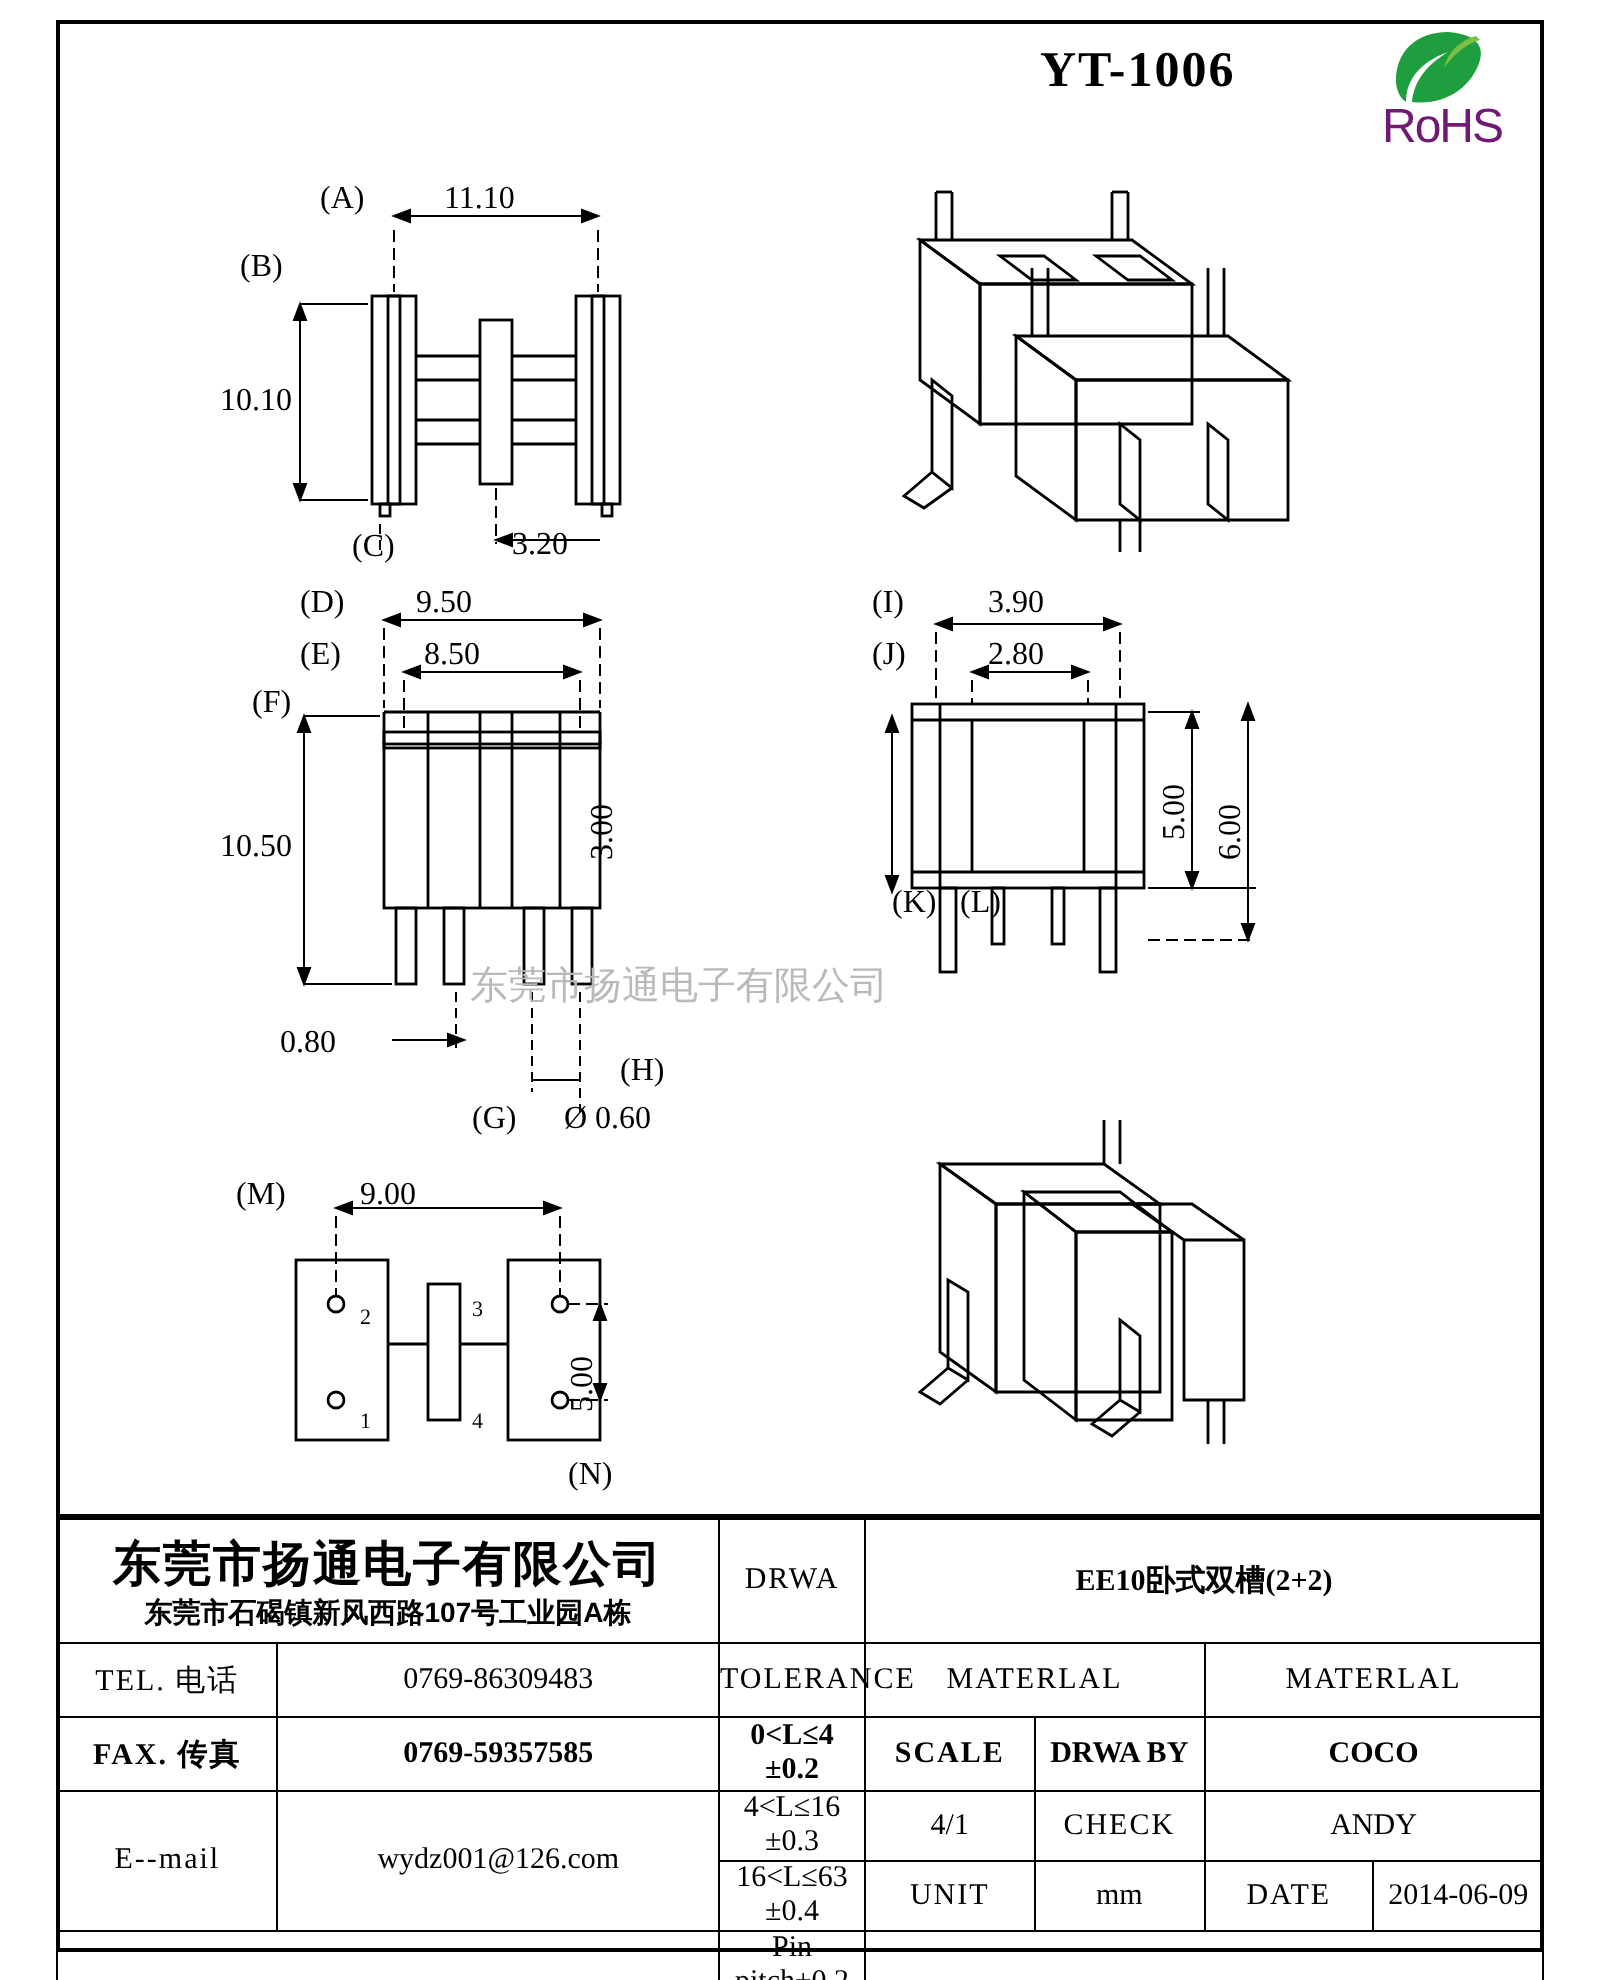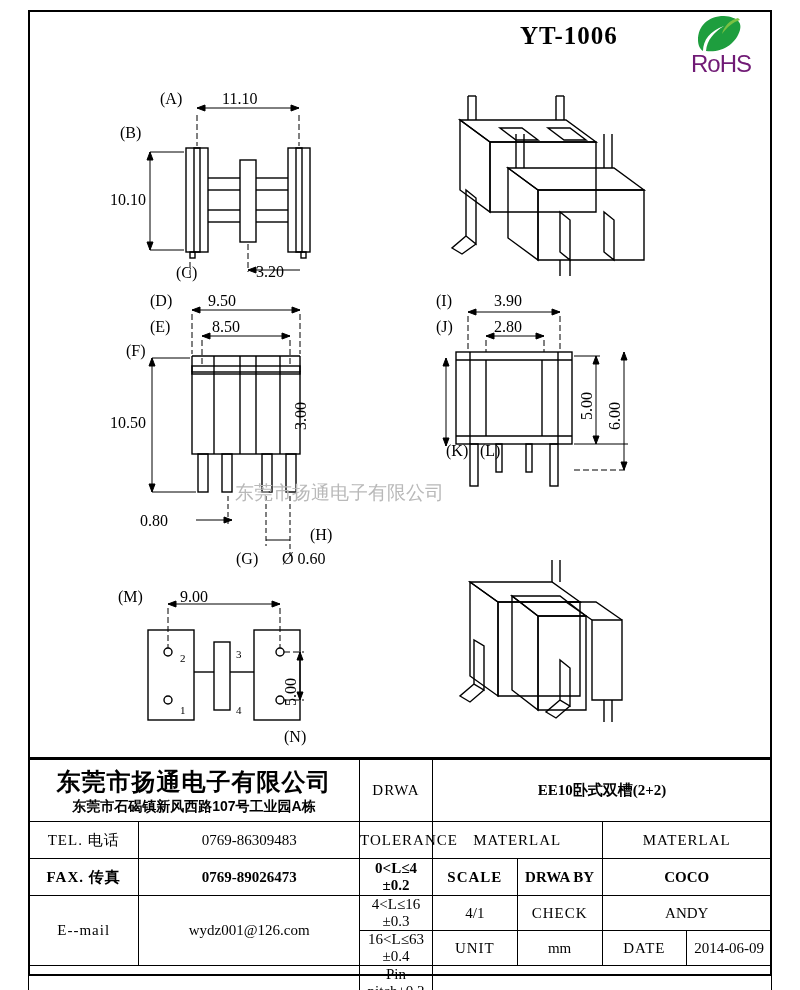--- a/index.html
+++ b/index.html
@@ -324,21 +324,21 @@
       </tr>
       <tr style="height:37px;">
         <td style="width:95px;margin-left:40px;" class="lbl">TEL. 电话</td>
         <td colspan="2" style="width:116px;" class="small">0769-86309483</td>
         <td rowspan="1" class="lbl">TOLERANCE</td>
         <td colspan="2" class="lbl">MATERLAL</td>
         <td colspan="2" class="lbl">MATERLAL</td>
       </tr>
       <tr style="height:37px;font-weight:bold;">
         <td class="lbl">FAX. 传真</td>
-        <td colspan="2" class="small">0769-89026473</td>
+        <td colspan="2" class="small">0769-59357585</td>
         <td class="small">0&lt;L≤4   ±0.2</td>
         <td style="width:70px;" class="lbl">SCALE</td>
         <td style="width:66px;" class="tiny">DRWA BY</td>
         <td colspan="2">COCO</td>
       </tr>
       <tr style="height:28px;">
         <td rowspan="2" class="lbl">E--mail</td>
         <td colspan="2" rowspan="2" class="tiny">wydz001@126.com</td>
         <td class="small">4&lt;L≤16  ±0.3</td>
         <td>4/1</td>

